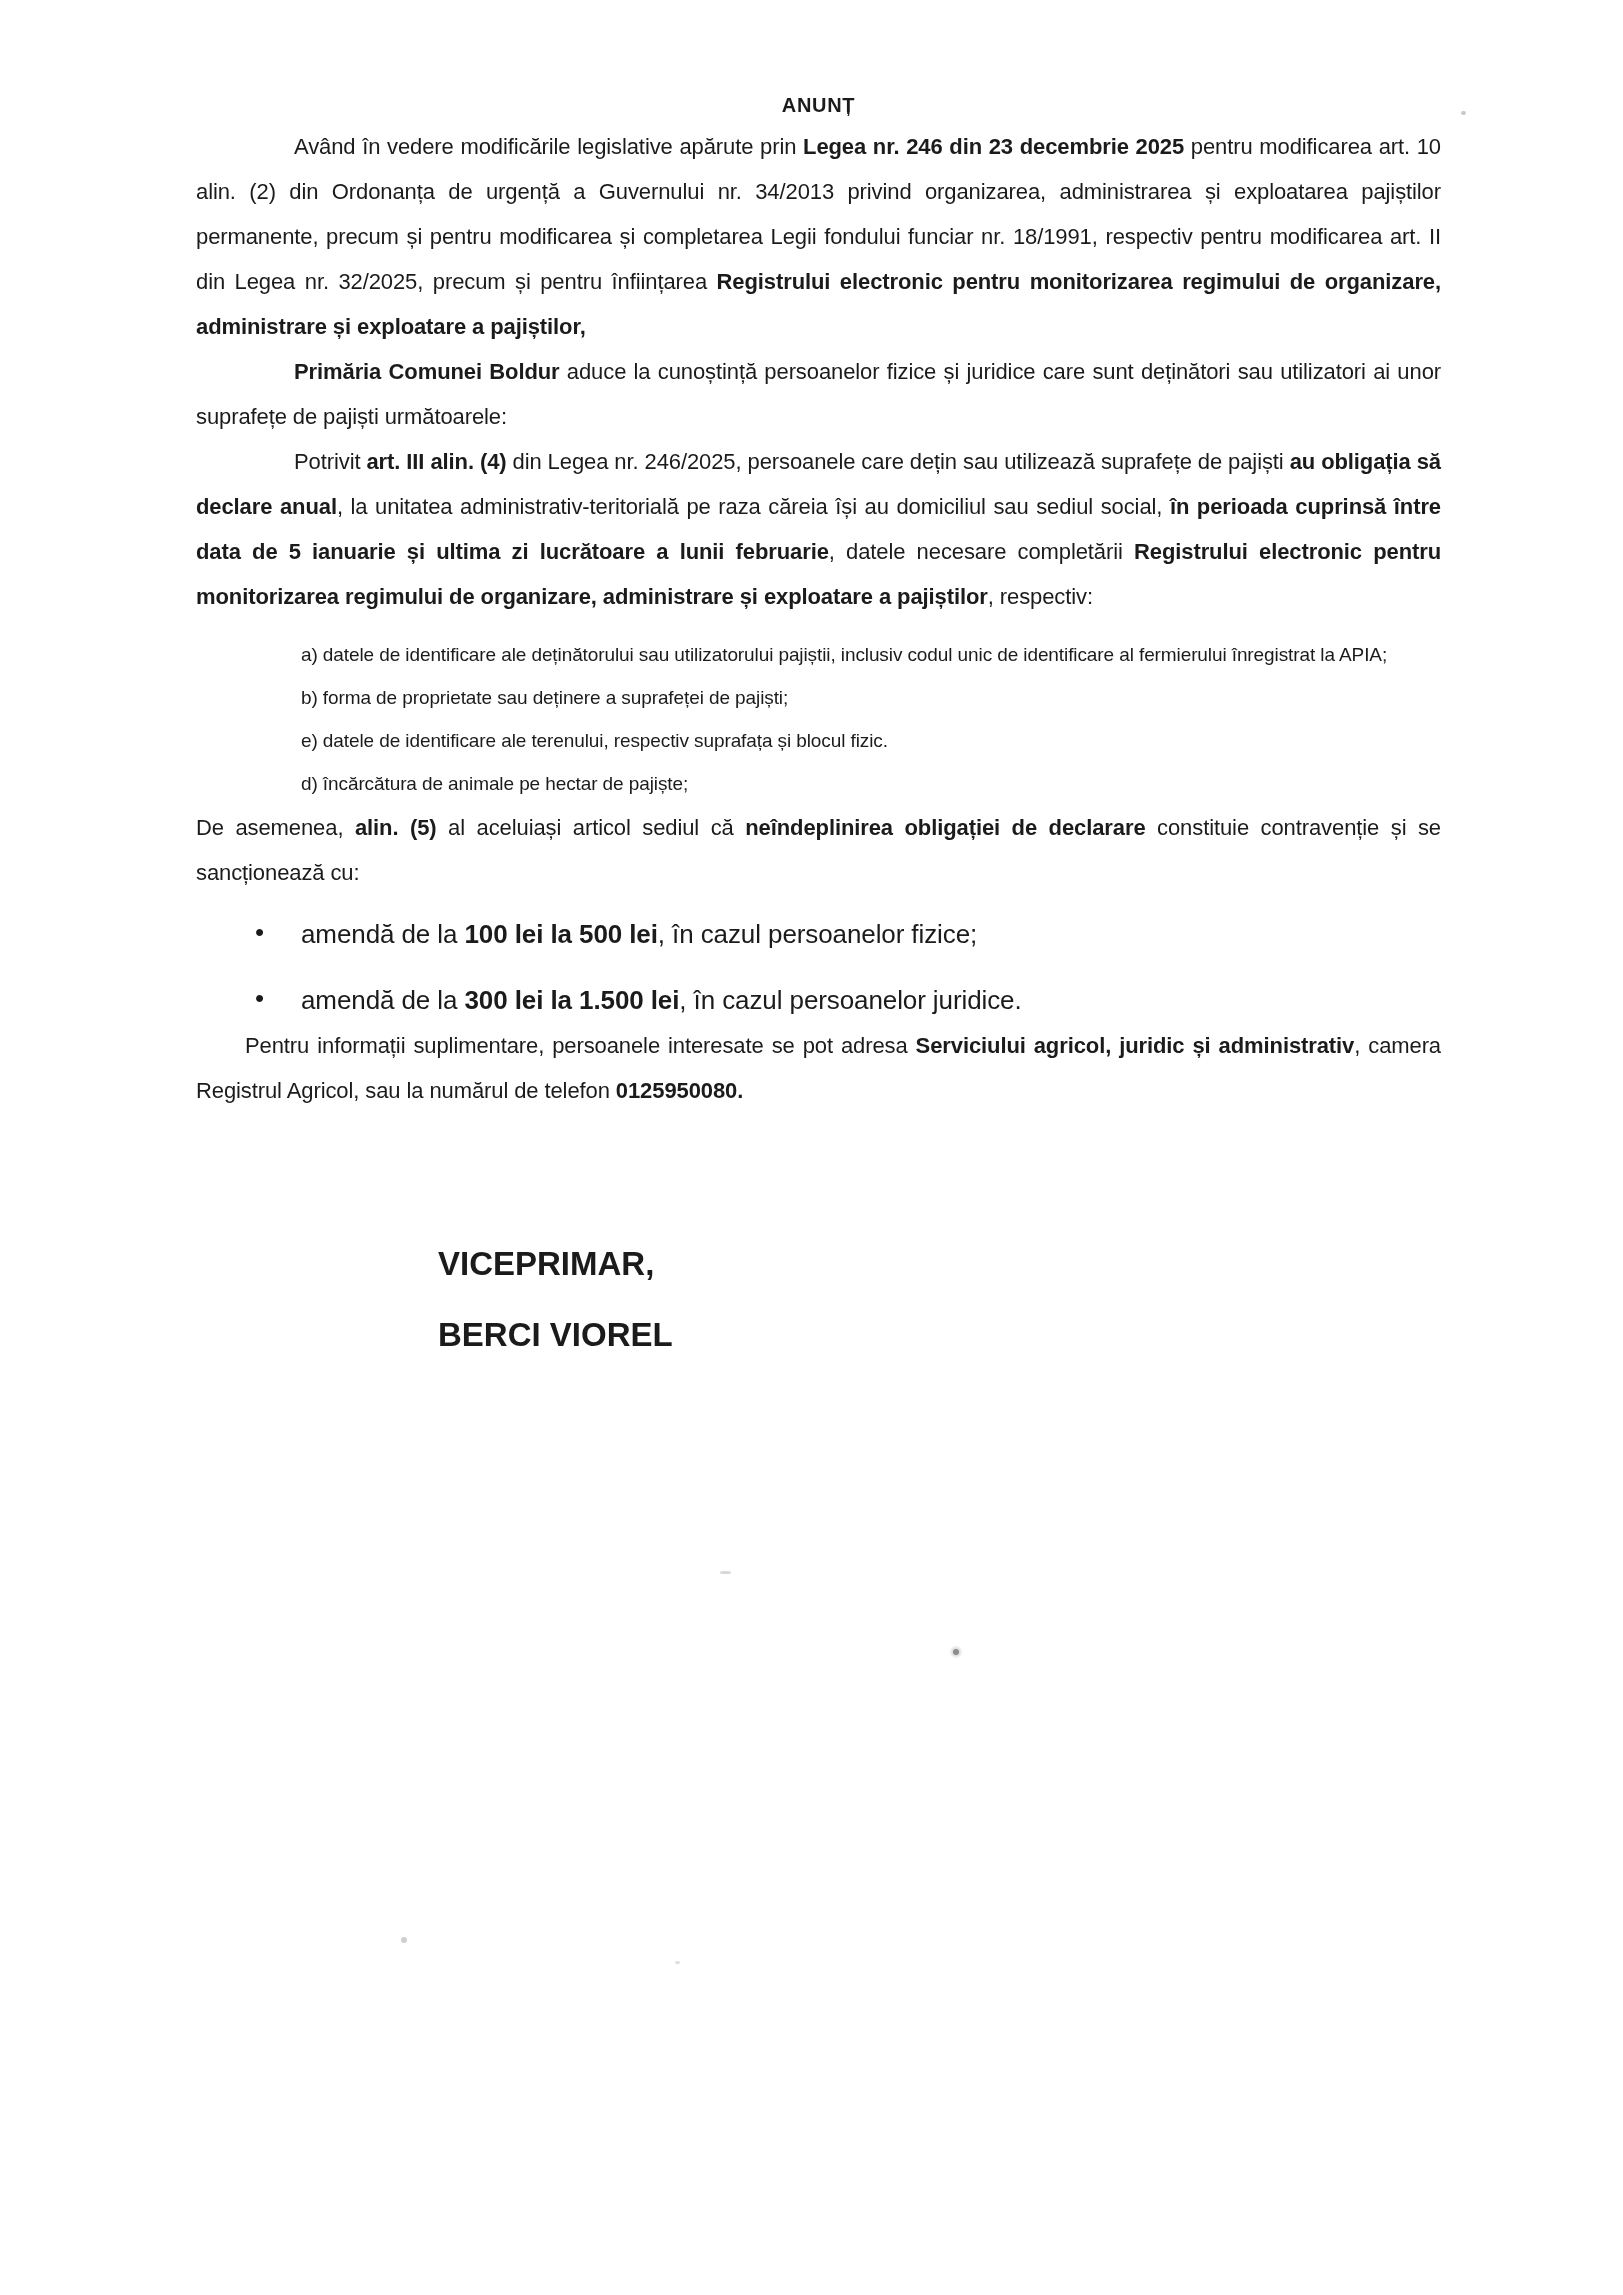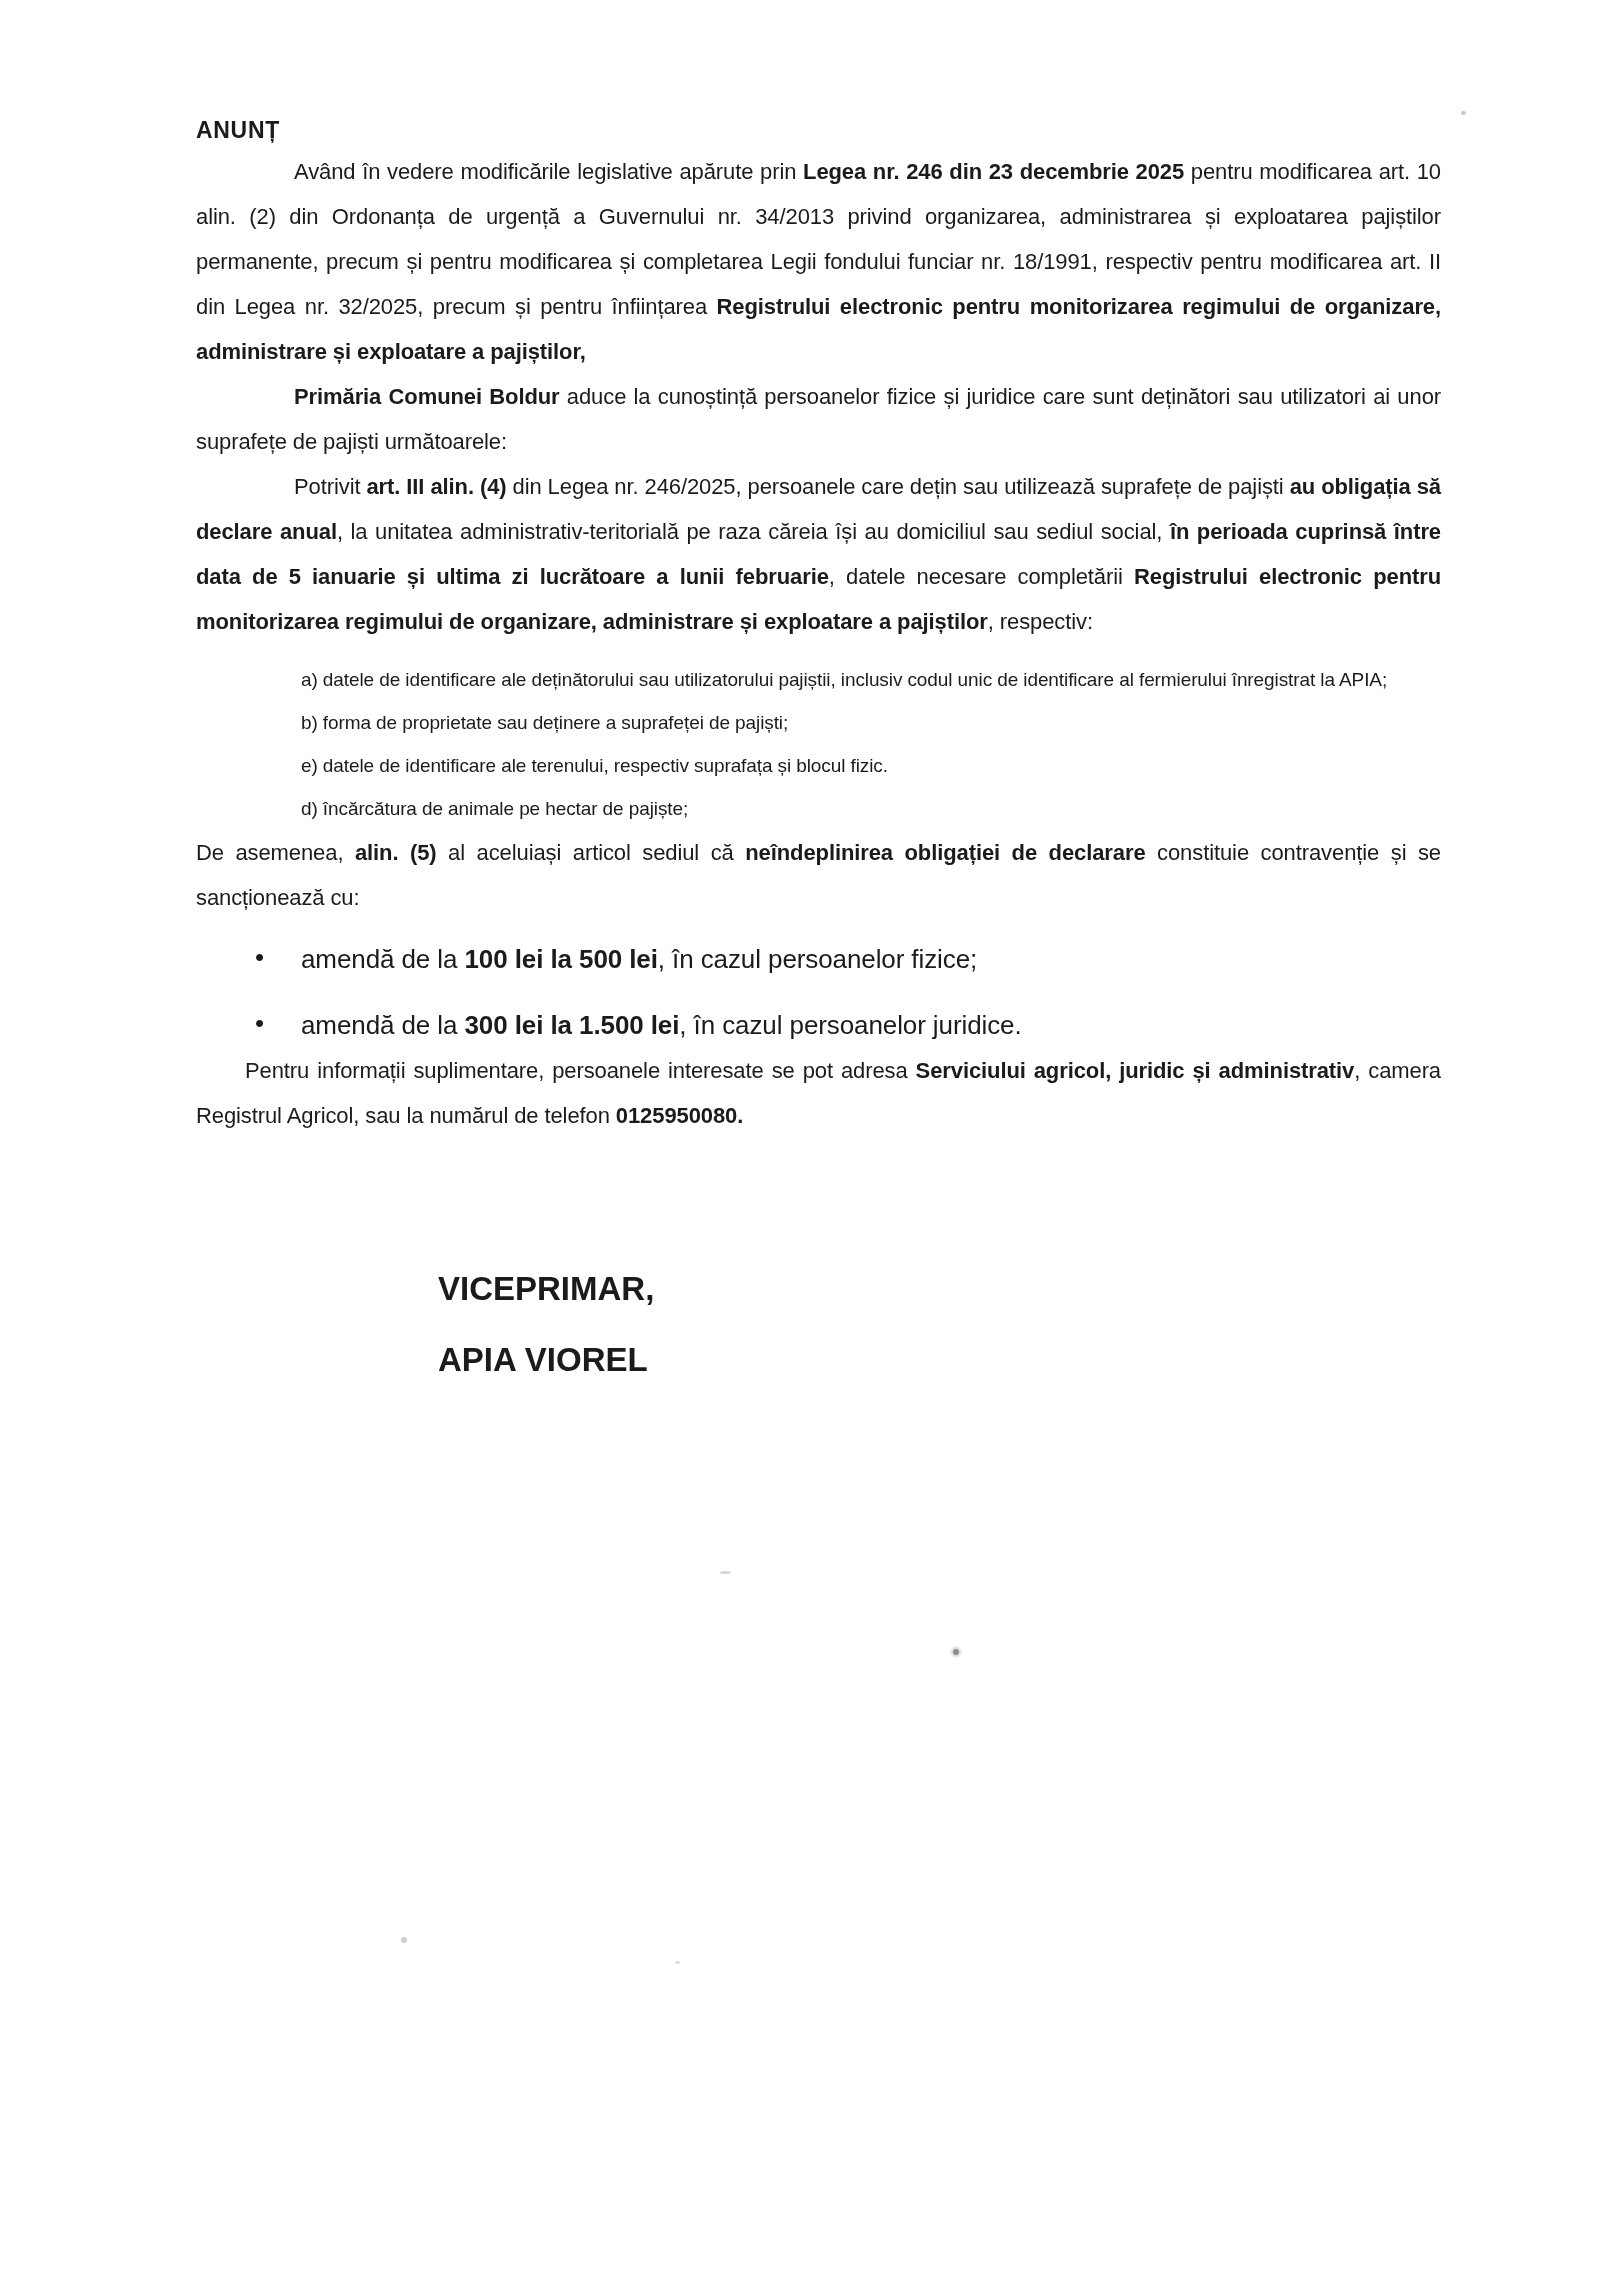--- a/index.html
+++ b/index.html
@@ -17,22 +17,23 @@
     font-family: "Liberation Sans", sans-serif;
     overflow: hidden;
   }
   .content {
     position: absolute;
     left: 196px;
     top: 0;
     width: 1245px;
   }
   .doc-title {
-    margin: 112px 0 0 0;
-    font-size: 23px;
+    margin: 87px 0 0 0;
+    text-align: center;
+    font-size: 20px;
     font-weight: bold;
     letter-spacing: 0.7px;
     line-height: 37px;
   }
   p.para {
     margin: 0;
     font-size: 22px;
     line-height: 45px;
     letter-spacing: -0.1px;
     text-align: justify;
@@ -122,21 +123,21 @@
 
     <div class="fines">
       <p class="fine"><span class="bullet">•</span><span>amendă de la </span><b>100 lei la 500 lei</b><span>, în cazul persoanelor fizice;</span></p>
       <p class="fine"><span class="bullet">•</span><span>amendă de la </span><b>300 lei la 1.500 lei</b><span>, în cazul persoanelor juridice.</span></p>
     </div>
 
     <p class="para indent-s contact"><span>Pentru informații suplimentare, persoanele interesate se pot adresa </span><b>Serviciului agricol, juridic și administrativ</b><span>, camera Registrul Agricol, sau la numărul de telefon </span><b>0125950080.</b></p>
 
     <div class="signature">
       <div class="sig-role">VICEPRIMAR,</div>
-      <div class="sig-name">APIA VIOREL</div>
+      <div class="sig-name">BERCI VIOREL</div>
     </div>
 
   </div>
 
   <div class="speck speck-1"></div>
   <div class="speck speck-2"></div>
   <div class="speck speck-3"></div>
   <div class="speck speck-4"></div>
   <div class="speck speck-5"></div>
 </div>

